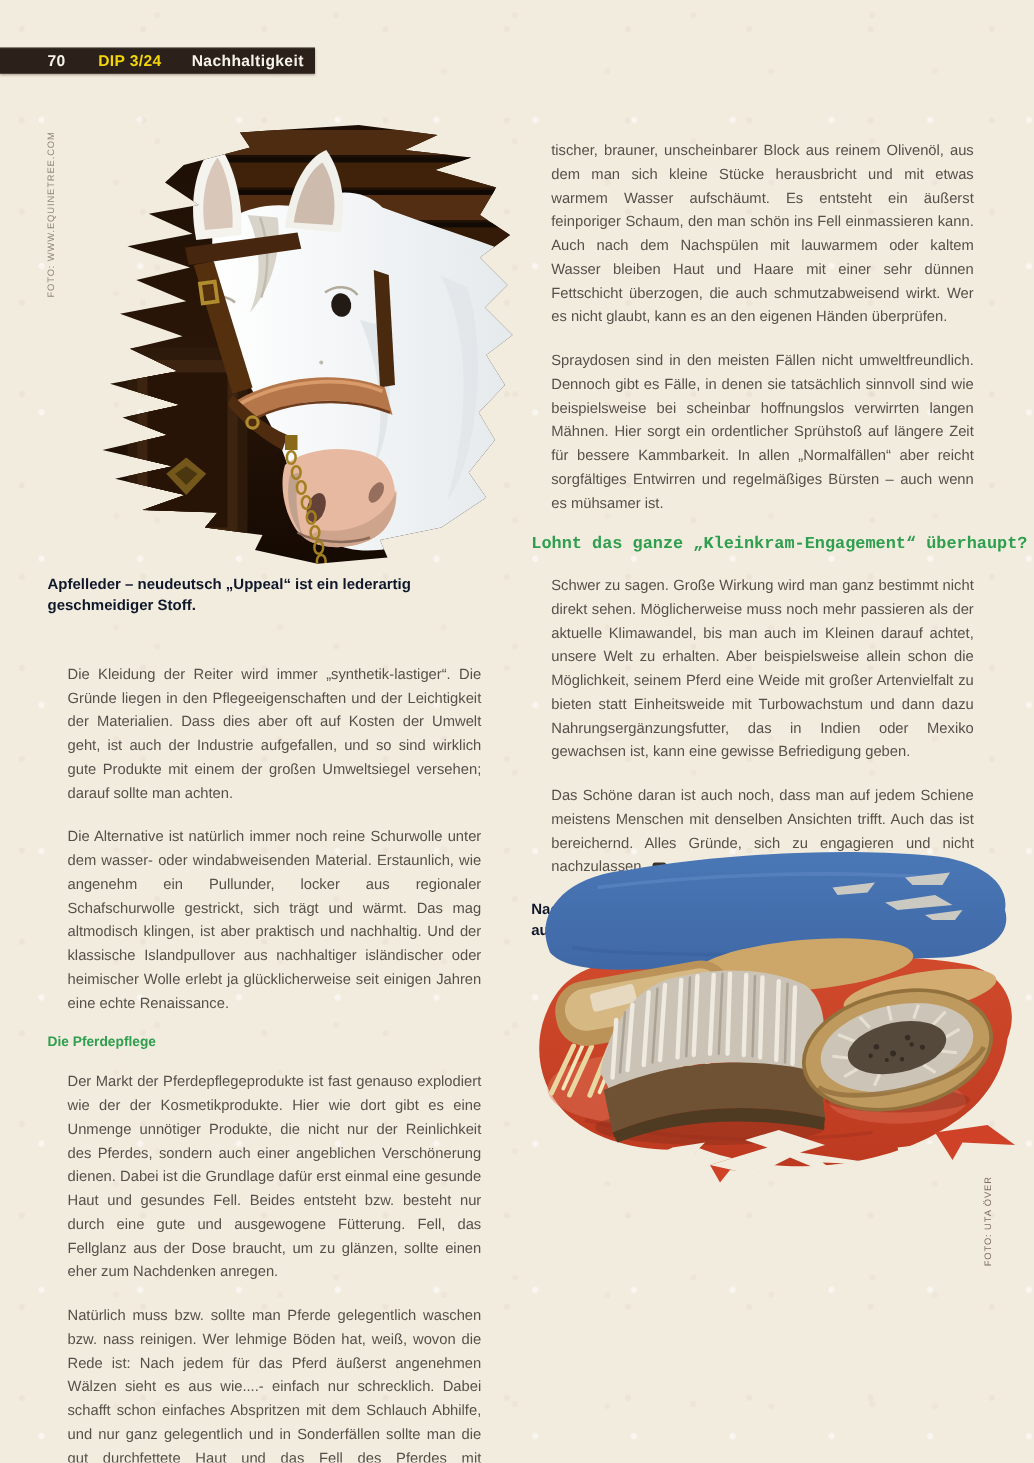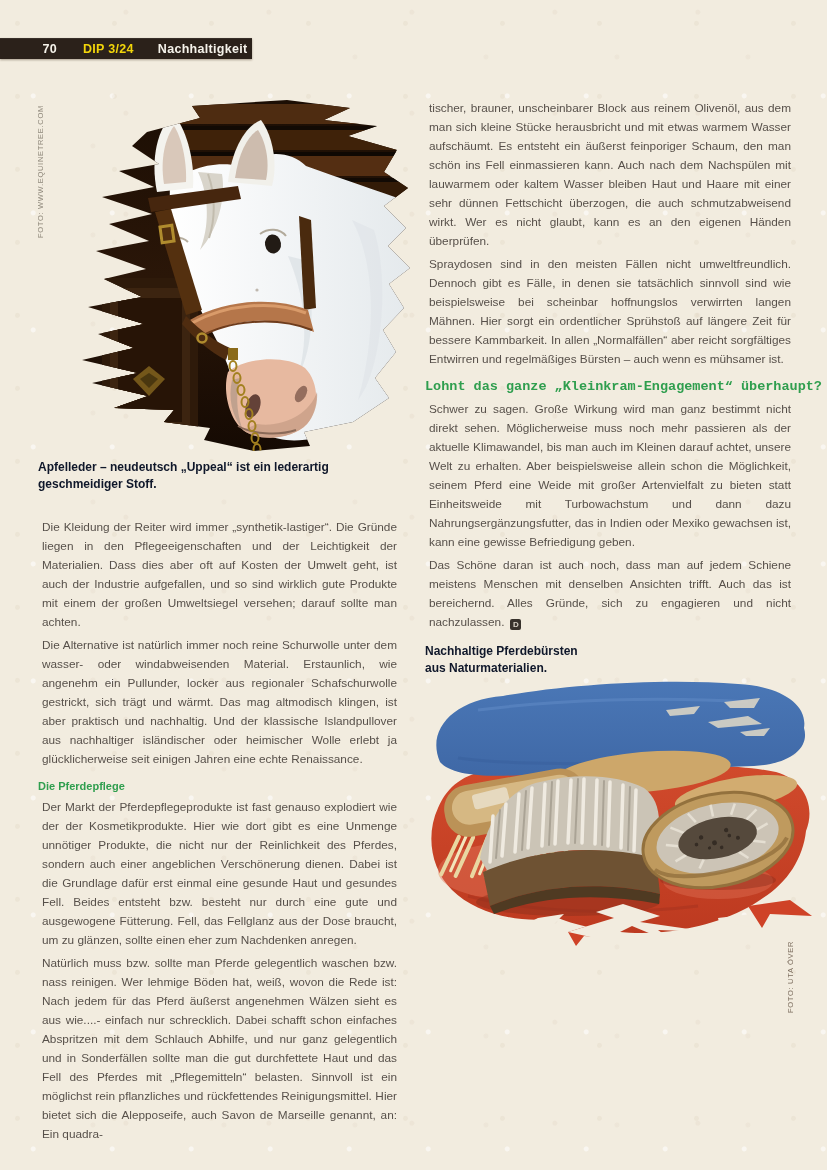--- a/index.html
+++ b/index.html
@@ -13,40 +13,39 @@
       radial-gradient(circle at 88% 12%, rgba(170,140,110,.07) 0 2px, transparent 3px);
     background-size:97px 73px,131px 89px,79px 117px,143px 101px;
     font-family:"Liberation Sans", sans-serif;
     color:#57504a;
   }
   .header-bar{
     position:absolute;top:38px;left:0;width:252px;height:21px;
     background:#2b211a;display:flex;align-items:center;
     font-weight:bold;font-size:12.5px;letter-spacing:.3px;
     box-shadow:0 1px 2px rgba(60,40,20,.4), inset 0 1px 0 rgba(255,255,255,.07);
-    justify-content:center;
   }
   .header-bar .pgnum{margin-left:38px;color:#f5f2ea;}
   .header-bar .issue{margin-left:26px;color:#f2d50a;}
   .header-bar .section{margin-left:24px;color:#f5f2ea;}
   .credit-vert{
     position:absolute;font-size:7.5px;letter-spacing:.7px;color:#8f887b;
     writing-mode:vertical-rl;transform:rotate(180deg);
     text-transform:uppercase;white-space:nowrap;
   }
   .credit-left{left:36px;top:88px;height:150px;}
   .credit-right{left:786px;top:878px;height:135px;color:#7e6f60;}
   .horse-photo{position:absolute;left:52px;top:80px;width:375px;height:378px;}
   .brush-photo{position:absolute;left:418px;top:666px;width:402px;height:290px;}
   .caption{font-size:12px;font-weight:bold;color:#0f172a;line-height:1.45;}
   .caption-horse{position:absolute;left:38px;top:459px;width:348px;}
   .col{position:absolute;width:363px;}
   .col-left{left:38px;top:514px;}
   .col-right{left:425px;top:95px;width:370px;}
-  p.body{margin:4px;font-size:11.8px;line-height:19px;text-align:justify;color:#57504a;}
+  p.body{margin:16px;font-size:11.8px;line-height:19px;text-align:justify;color:#57504a;}
   .green-h{margin:0;color:#2f9e4e;font-weight:bold;}
   .h-left{font-size:11px;margin:11px 0 6px;}
   .h-right{font-size:13.5px;margin:10px 0 6px;white-space:nowrap;font-family:Liberation Mono, monospace;}
   .caption-brushes{margin-top:11px;}
   .caption-brushes span{display:block;}
   .endmark{
     display:inline-block;width:11px;height:11px;margin-left:6px;
     background:#38322c;color:#d8d2c6;border-radius:2px;
     font-size:8px;font-weight:bold;line-height:11px;text-align:center;
     vertical-align:-1px;

